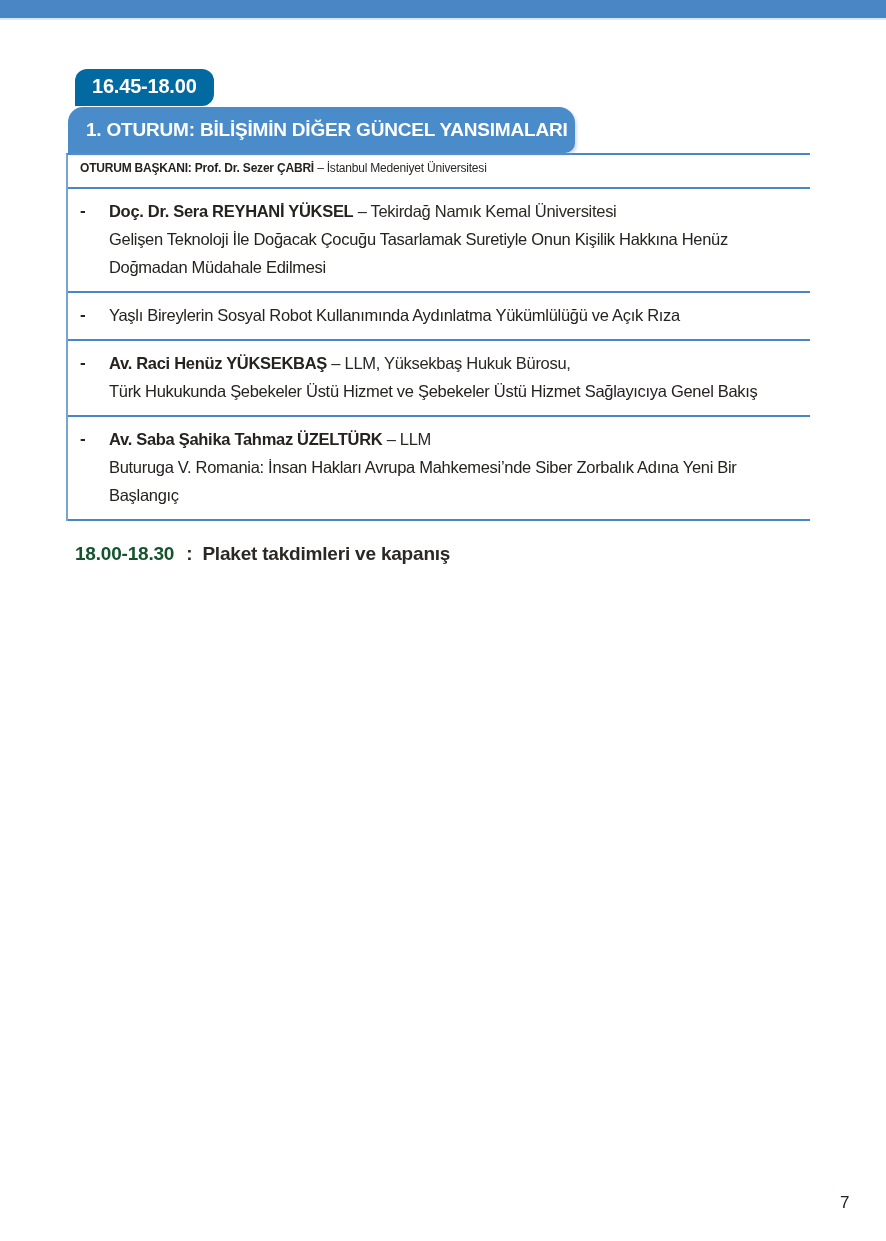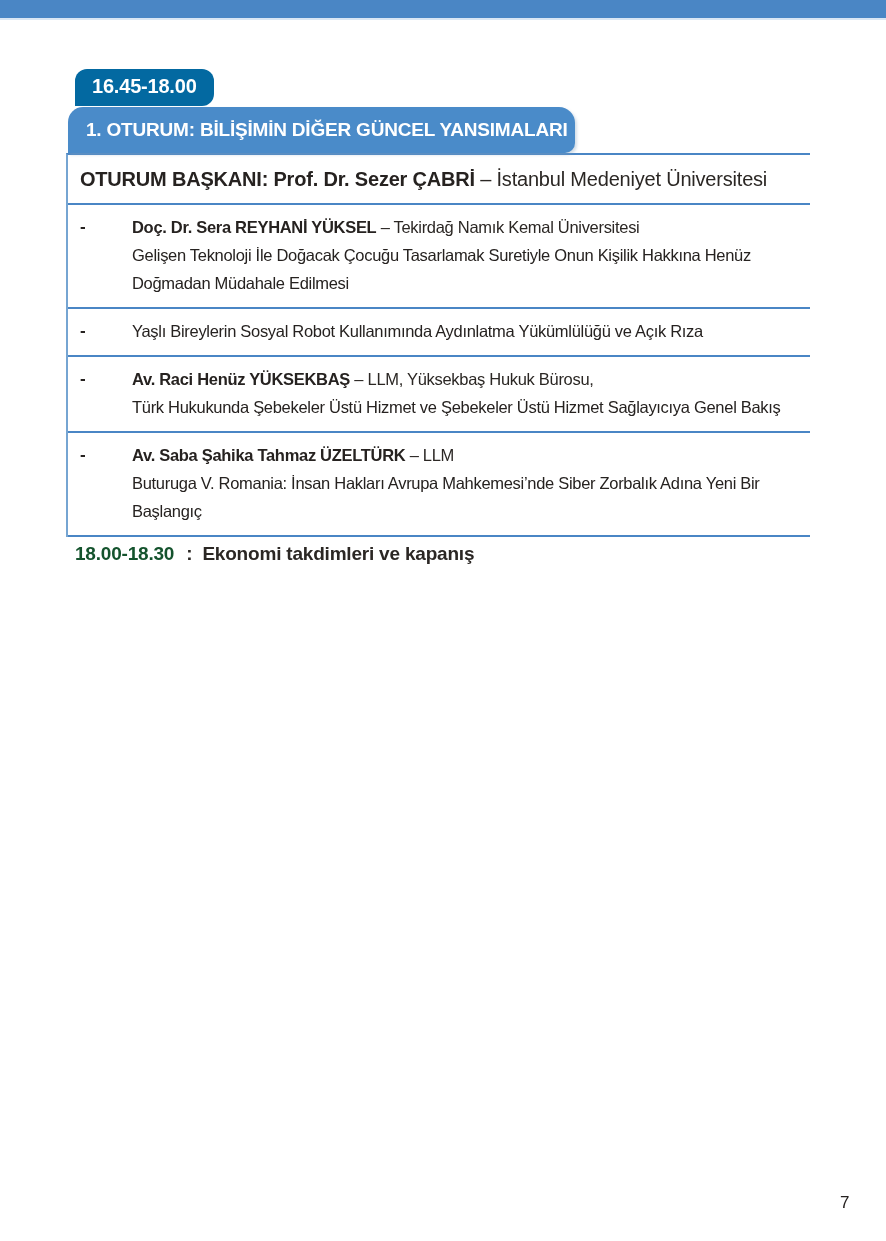--- a/index.html
+++ b/index.html
@@ -39,29 +39,29 @@
   }
   .session-table {
     position: absolute; left: 66px; top: 153px;
     width: 744px; box-sizing: border-box;
     border-top: 2px solid #4a86c5;
     border-left: 2px solid #76a5d2;
     z-index: 1;
   }
   .row { border-bottom: 2px solid #4a86c5; }
   .chair-row {
-    padding: 13px 8px 12px 12px;
-    font-size: 20px; letter-spacing: -0.2px;
+    padding: 6px 8px 12px 12px;
+    font-size: 12px; letter-spacing: -0.2px;
   }
   .speaker-row { display: flex; padding: 8px 8px 10px 12px; }
   .bullet {
     width: 29px; flex-shrink: 0;
     font-weight: 700; font-size: 17px; line-height: 28px;
   }
-  .speaker-content { flex: 1; min-width: 0; margin-left: 23px; }
+  .speaker-content { flex: 1; min-width: 0; }
   .speaker-head, .topic {
     font-size: 16.5px; line-height: 28px; letter-spacing: -0.3px;
   }
   .bold { font-weight: 700; }
   .reg { font-weight: 400; color: #2b2724; }
   .closing-line {
     position: absolute; left: 75px; top: 543px;
     font-size: 19px; font-weight: 700; letter-spacing: -0.2px;
     white-space: nowrap;
   }
@@ -131,18 +131,18 @@
         <span class="bold">Av. Saba Şahika Tahmaz ÜZELTÜRK</span>
         <span class="reg">– LLM</span>
       </div>
       <div class="topic">Buturuga V. Romania: İnsan Hakları Avrupa Mahkemesi’nde Siber Zorbalık Adına Yeni Bir Başlangıç</div>
     </div>
   </div>
 </div>
   </div>
 
   <div class="closing-line">
-    <span class="closing-time">18.00-18.30</span><span class="closing-sep">:</span><span class="closing-label">Ekonomi takdimleri ve kapanış</span>
+    <span class="closing-time">18.00-18.30</span><span class="closing-sep">:</span><span class="closing-label">Plaket takdimleri ve kapanış</span>
   </div>
 
   <div class="page-number">7</div>
 
 </div>
 
 </body></html>

